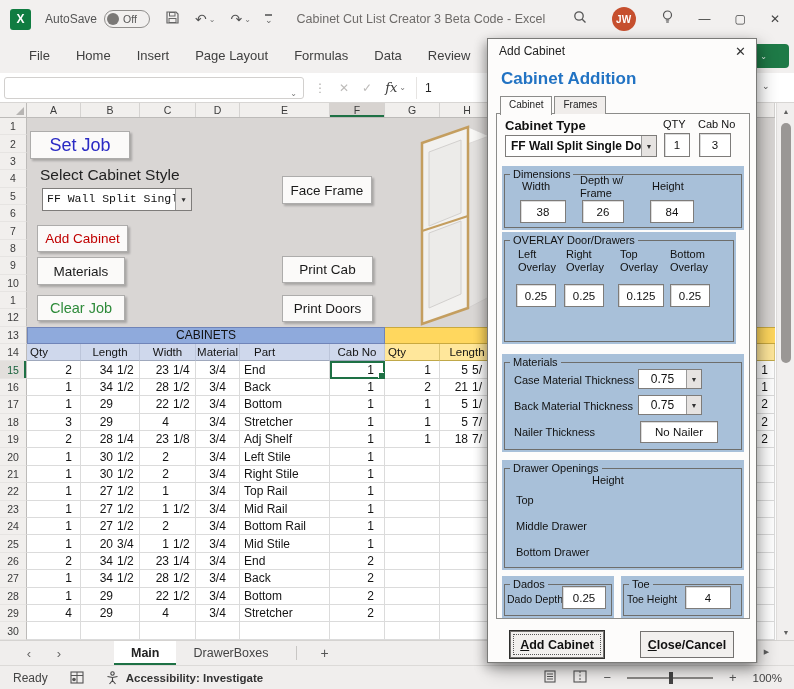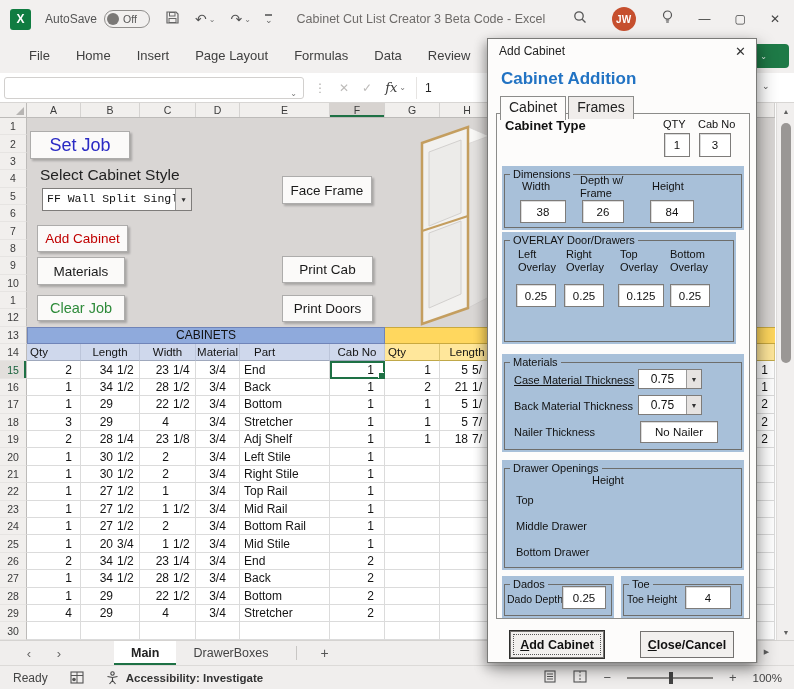--- a/index.html
+++ b/index.html
@@ -100,21 +100,21 @@
   .zoom-pm { font-size:13px; color:#555; }
   .zoom-lbl { font-size:11.5px; color:#444; }
 
   
   .dialog { position:absolute; left:487px; top:38px; width:270px; height:625px; background:#FDFCFB; border:1px solid #7A7A78; z-index:20; box-shadow:-3px 4px 10px rgba(0,0,0,.25), 4px 7px 16px rgba(0,0,0,.3); }
   .dtitle { height:24px; display:flex; align-items:center; }
   .dtitle .t { font-size:12px; color:#222; margin-left:11px; }
   .dtitle .x { margin-left:auto; margin-right:10px; font-size:13px; color:#333; }
   .dheading { position:absolute; left:13px; top:30px; font-size:17px; font-weight:bold; color:#2273C3; }
   .dtabs { position:absolute; left:12px; top:57px; display:flex; z-index:2; }
-  .dtab { font-size:14px; color:#222; padding:2px 8px 3px; border:1px solid #8C8C8A; border-bottom:none; background:#F0EDEB; margin-right:2px; }
+  .dtab { font-size:10px; color:#222; padding:2px 8px 3px; border:1px solid #8C8C8A; border-bottom:none; background:#F0EDEB; margin-right:2px; }
   .dtab.active { background:#FDFCFB; padding-bottom:5px; margin-bottom:-1px; }
   .dpage { position:absolute; left:8px; top:74px; width:254px; height:506px; border:1px solid #8C8C8A; background:#FDFCFB; }
   .dlabel { position:absolute; font-size:11px; color:#111; line-height:1.15; }
   .dlabel.b { font-weight:bold; font-size:13px; }
   .dfield { position:absolute; background:#fff; border:1px solid #7E7C7A; box-shadow:inset 1px 1px 0 rgba(90,90,90,.22); display:flex; align-items:center; justify-content:center; font-size:11.5px; color:#111; }
   .dcombo { position:absolute; display:flex; background:#fff; border:1px solid #7E7C7A; }
   .dcombo .val { flex:1; font-size:12px; padding:2px 5px; white-space:nowrap; overflow:hidden; color:#111; display:flex; align-items:center; }
   .dcombo .val.bold { font-weight:bold; }
   .dcombo .val.ctr { justify-content:center; }
   .dcombo .arr { width:15px; background:#E6E3E1; border-left:1px solid #9a9a9a; display:flex; align-items:center; justify-content:center; font-size:7px; color:#333; }
@@ -689,20 +689,24 @@
     <div class="dheading">Cabinet Addition</div>
     <div class="dtabs">
       <div class="dtab active">Cabinet</div>
       <div class="dtab">Frames</div>
     </div>
     <div class="dpage">
 
       <div class="dlabel b" style="left:8px; top:5px;">Cabinet Type</div>
       <div class="dlabel" style="left:166px; top:4px;">QTY</div>
       <div class="dlabel" style="left:201px; top:4px;">Cab No</div>
+      <div class="dcombo" style="left:8px; top:21px; width:152px; height:22px;">
+        <span class="val bold">FF Wall Split Single Do</span>
+        <span class="arr">▼</span>
+      </div>
       <div class="dfield" style="left:167px; top:19px; width:26px; height:24px;">1</div>
       <div class="dfield" style="left:202px; top:19px; width:32px; height:24px;">3</div>
 
       <div class="grp" style="left:5px; top:52px; width:242px; height:64px;">
         <div class="gborder"></div>
         <span class="legend">Dimensions</span>
         <div class="dlabel" style="left:20px; top:14px;">Width</div>
         <div class="dlabel" style="left:78px; top:8px; width:52px;">Depth w/ Frame</div>
         <div class="dlabel" style="left:150px; top:14px;">Height</div>
         <div class="dfield" style="left:18px; top:34px; width:46px; height:23px;">38</div>
@@ -719,21 +723,21 @@
         <div class="dlabel" style="left:168px; top:16px; width:44px;">Bottom Overlay</div>
         <div class="dfield" style="left:14px; top:52px; width:40px; height:23px;">0.25</div>
         <div class="dfield" style="left:62px; top:52px; width:40px; height:23px;">0.25</div>
         <div class="dfield" style="left:116px; top:52px; width:46px; height:23px;">0.125</div>
         <div class="dfield" style="left:168px; top:52px; width:40px; height:23px;">0.25</div>
       </div>
 
       <div class="grp" style="left:5px; top:240px; width:242px; height:98px;">
         <div class="gborder"></div>
         <span class="legend">Materials</span>
-        <div class="dlabel" style="left:12px; top:20px;text-decoration:underline;">Case Material Thickness</div>
+        <div class="dlabel" style="left:12px; top:20px;">Case Material Thickness</div>
         <div class="dcombo" style="left:136px; top:15px; width:64px; height:20px;">
           <span class="val ctr">0.75</span>
           <span class="arr">▼</span>
         </div>
         <div class="dlabel" style="left:12px; top:46px;">Back Material Thickness</div>
         <div class="dcombo" style="left:136px; top:41px; width:64px; height:20px;">
           <span class="val ctr">0.75</span>
           <span class="arr">▼</span>
         </div>
         <div class="dlabel" style="left:12px; top:72px;">Nailer Thickness</div>

